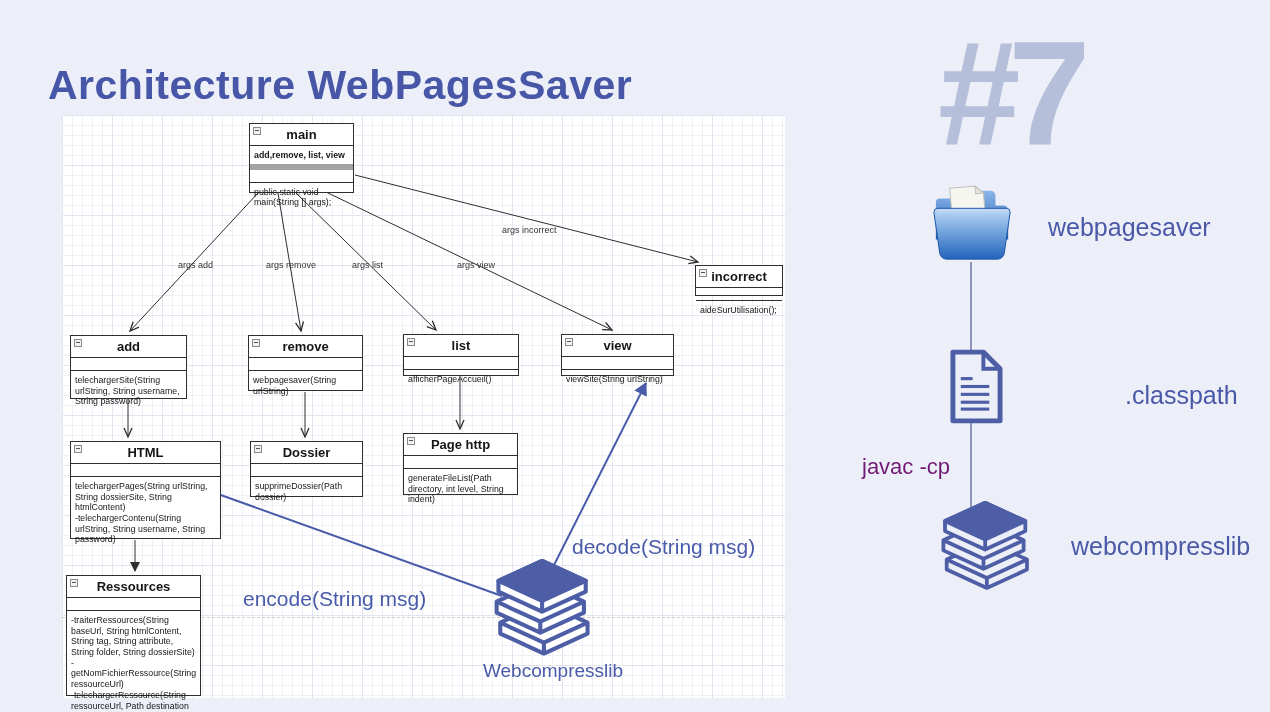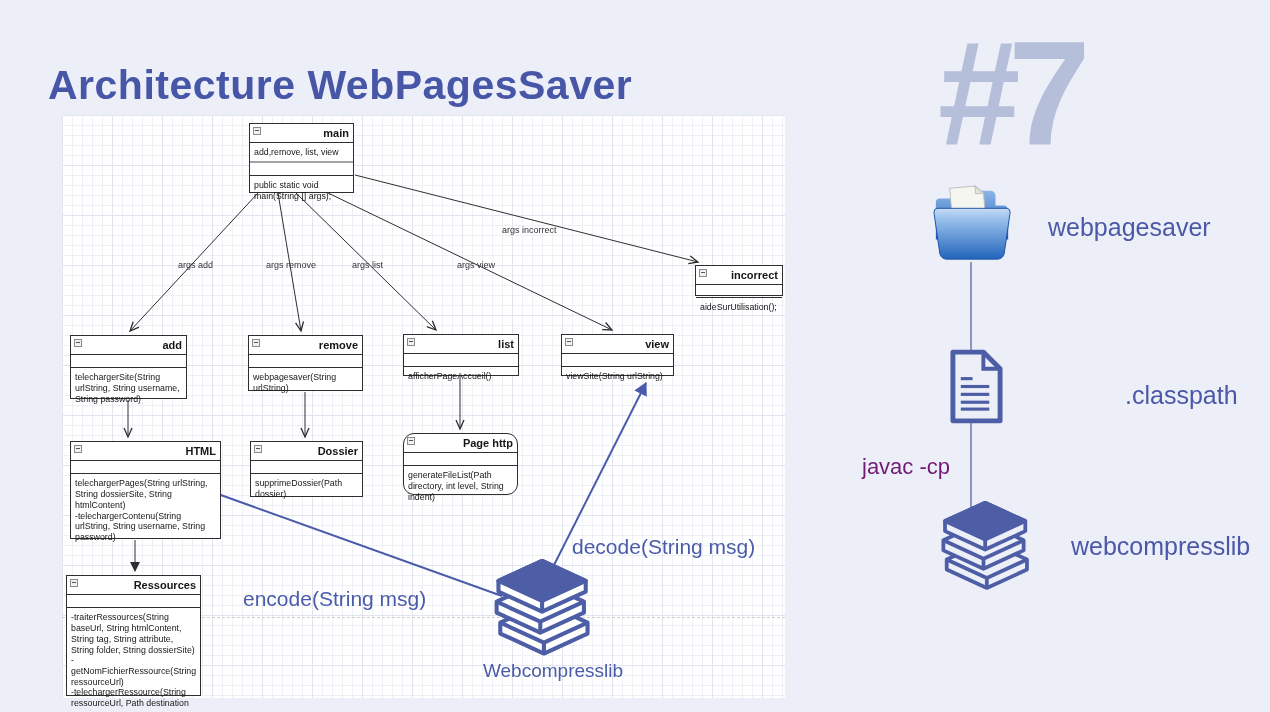--- a/index.html
+++ b/index.html
@@ -32,44 +32,44 @@
     position:absolute; left:0; right:0; top:502px; height:0;
     border-top:1px dashed #d6cdc6;
   }
   
   .uml {
     position:absolute; box-sizing:border-box;
     background:#fff; border:1px solid #2e2e2e;
     font-size:8.8px; line-height:1.22; color:#161616;
   }
   .uml .hdr {
-    position:relative; text-align:right; font-weight:bold; font-size:11px;
+    position:relative; text-align:center; font-weight:bold; font-size:13px;
     padding:3px 4px 2px; border-bottom:1px solid #2e2e2e;
   }
   .collapse {
     position:absolute; left:3px; top:3px; width:8px; height:8px;
     border:1px solid #8a8a8a; background:#f2f2f2; box-sizing:border-box;
   }
   .collapse::after {
     content:""; position:absolute; left:1px; right:1px; top:2px;
     border-top:1px solid #555;
   }
   .uml .sec { padding:4px 4px 3px; white-space:pre-line; }
-  .uml .sec.mid { border-bottom:2px solid #a3a3a3; }
+  .uml .sec.mid { border-bottom:6px solid #a3a3a3;font-weight:bold; }
   .uml .sec.body { border-top:1px solid #2e2e2e; margin-top:12px; }
   
   .c-main       { left:187px; top:8px;   width:105px; height:70px; }
   .c-add        { left:8px;   top:220px; width:117px; height:64px; }
   .c-remove     { left:186px; top:220px; width:115px; height:56px; }
   .c-list       { left:341px; top:219px; width:116px; height:42px; }
   .c-view       { left:499px; top:219px; width:113px; height:42px; }
   .c-incorrect  { left:633px; top:150px; width:88px;  height:31px; }
   .c-html       { left:8px;   top:326px; width:151px; height:98px; }
   .c-dossier    { left:188px; top:326px; width:113px; height:56px; }
-  .c-pagehttp   { left:341px; top:318px; width:115px; height:62px;border-radius:11px; }
+  .c-pagehttp   { left:341px; top:318px; width:115px; height:62px; }
   .c-ressources { left:4px;   top:460px; width:135px; height:121px; }
   
   svg.connectors { position:absolute; left:0; top:0; width:723px; height:583px; }
   .edge-label { font-family:"Liberation Sans", sans-serif; font-size:9px; fill:#333; }
   
   .blue-label { position:absolute; color:#4a5ca9; font-size:21px; }
   .lbl-encode { left:181px; top:472px; }
   .lbl-decode { left:510px; top:420px; }
   .lbl-webcompresslib-mid { left:416px; top:545px; width:150px; text-align:center; font-size:19px; }
   .books-mid { position:absolute; left:430px; top:444px; }

